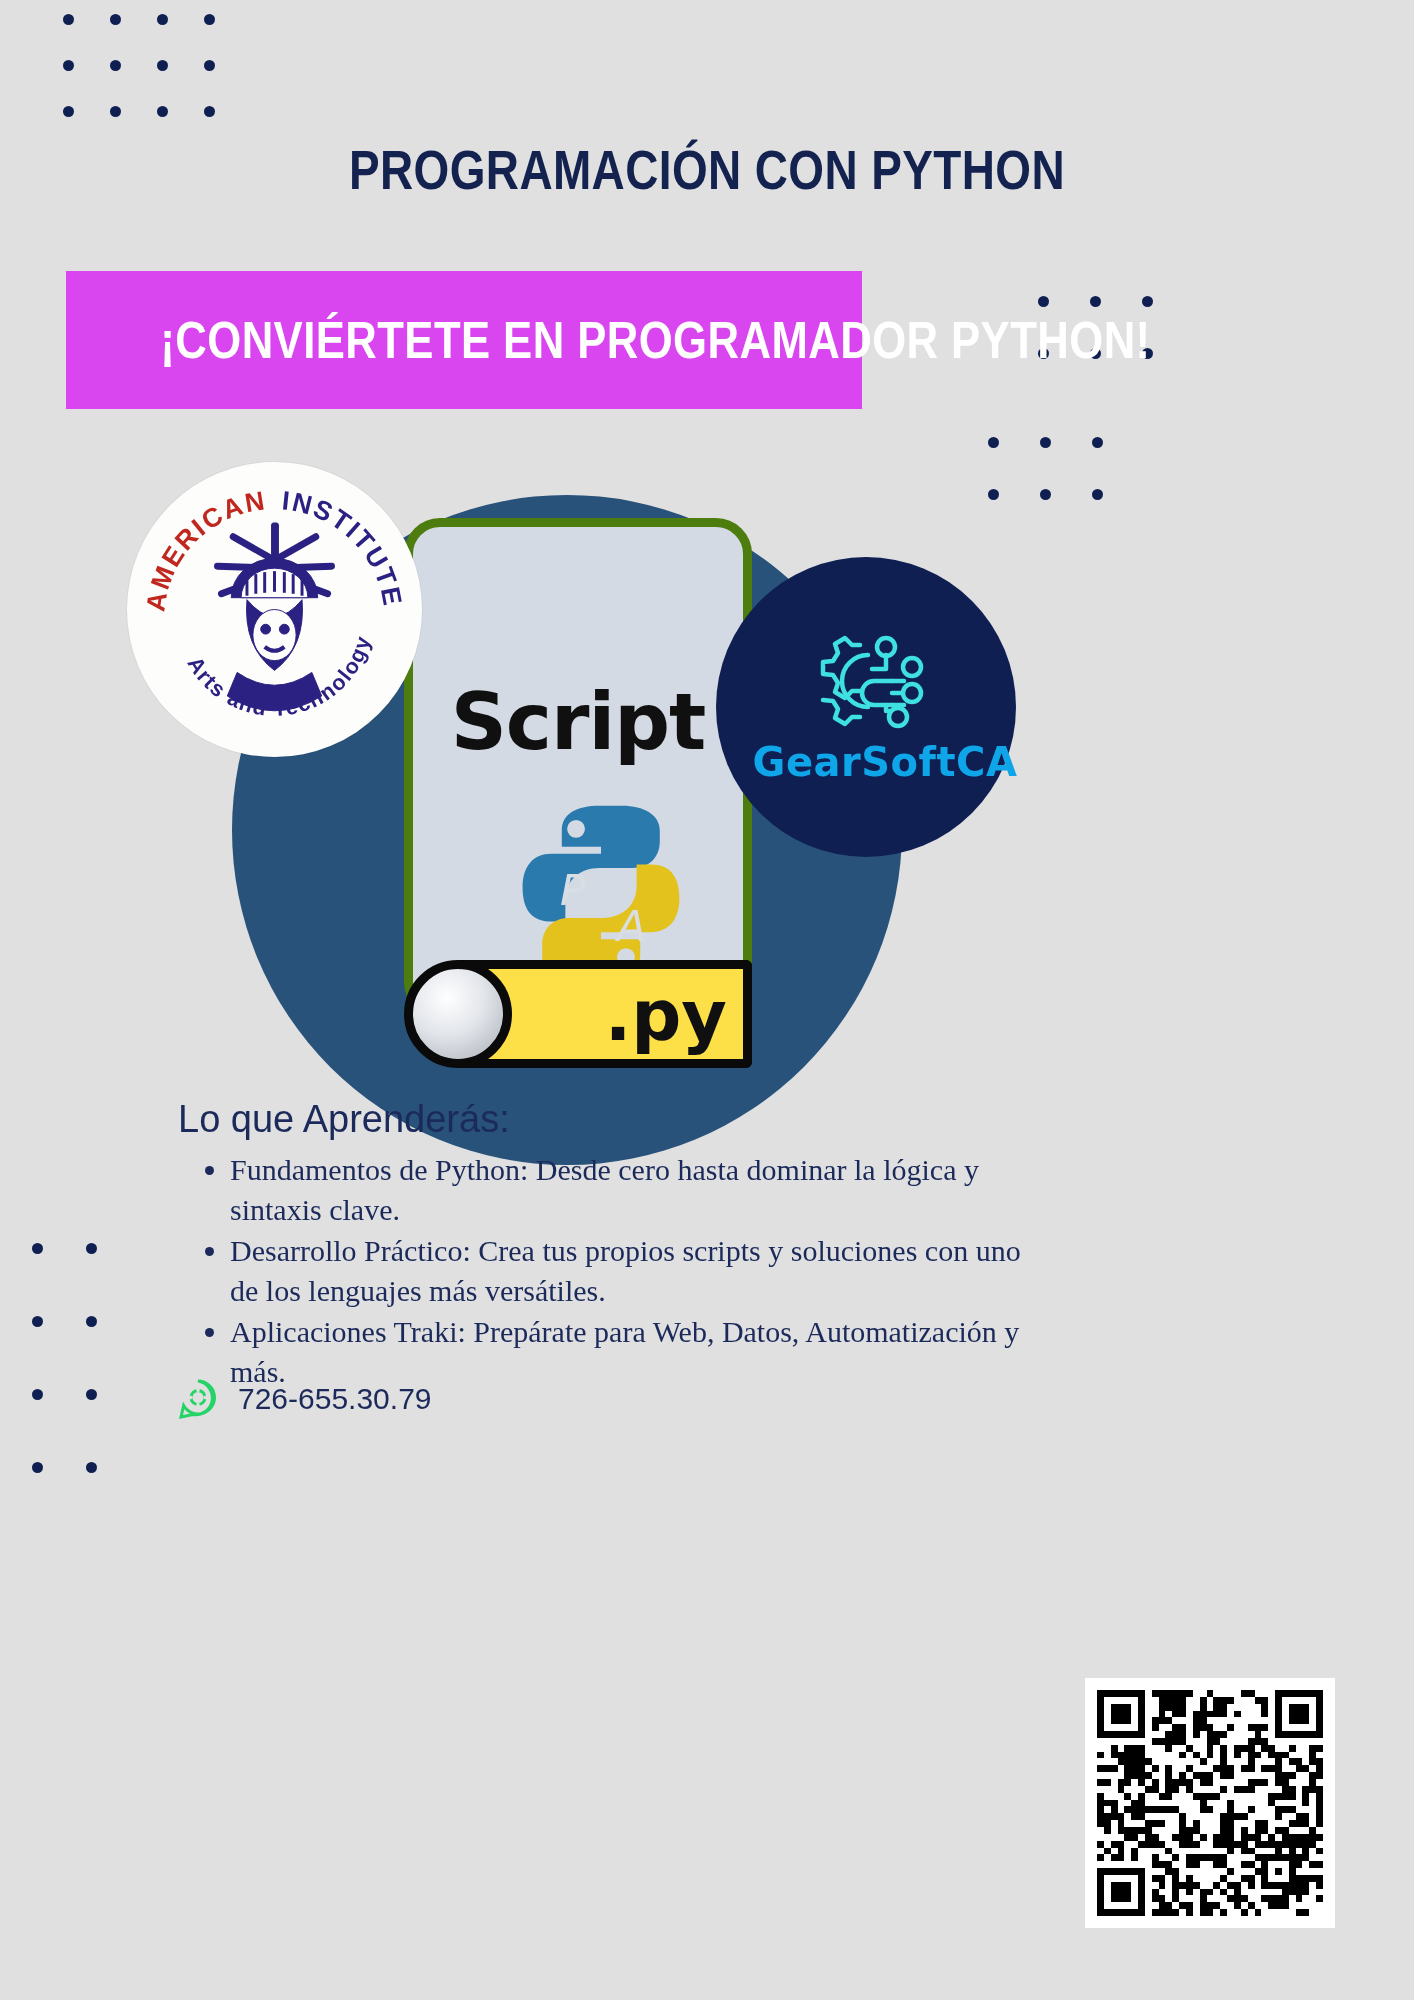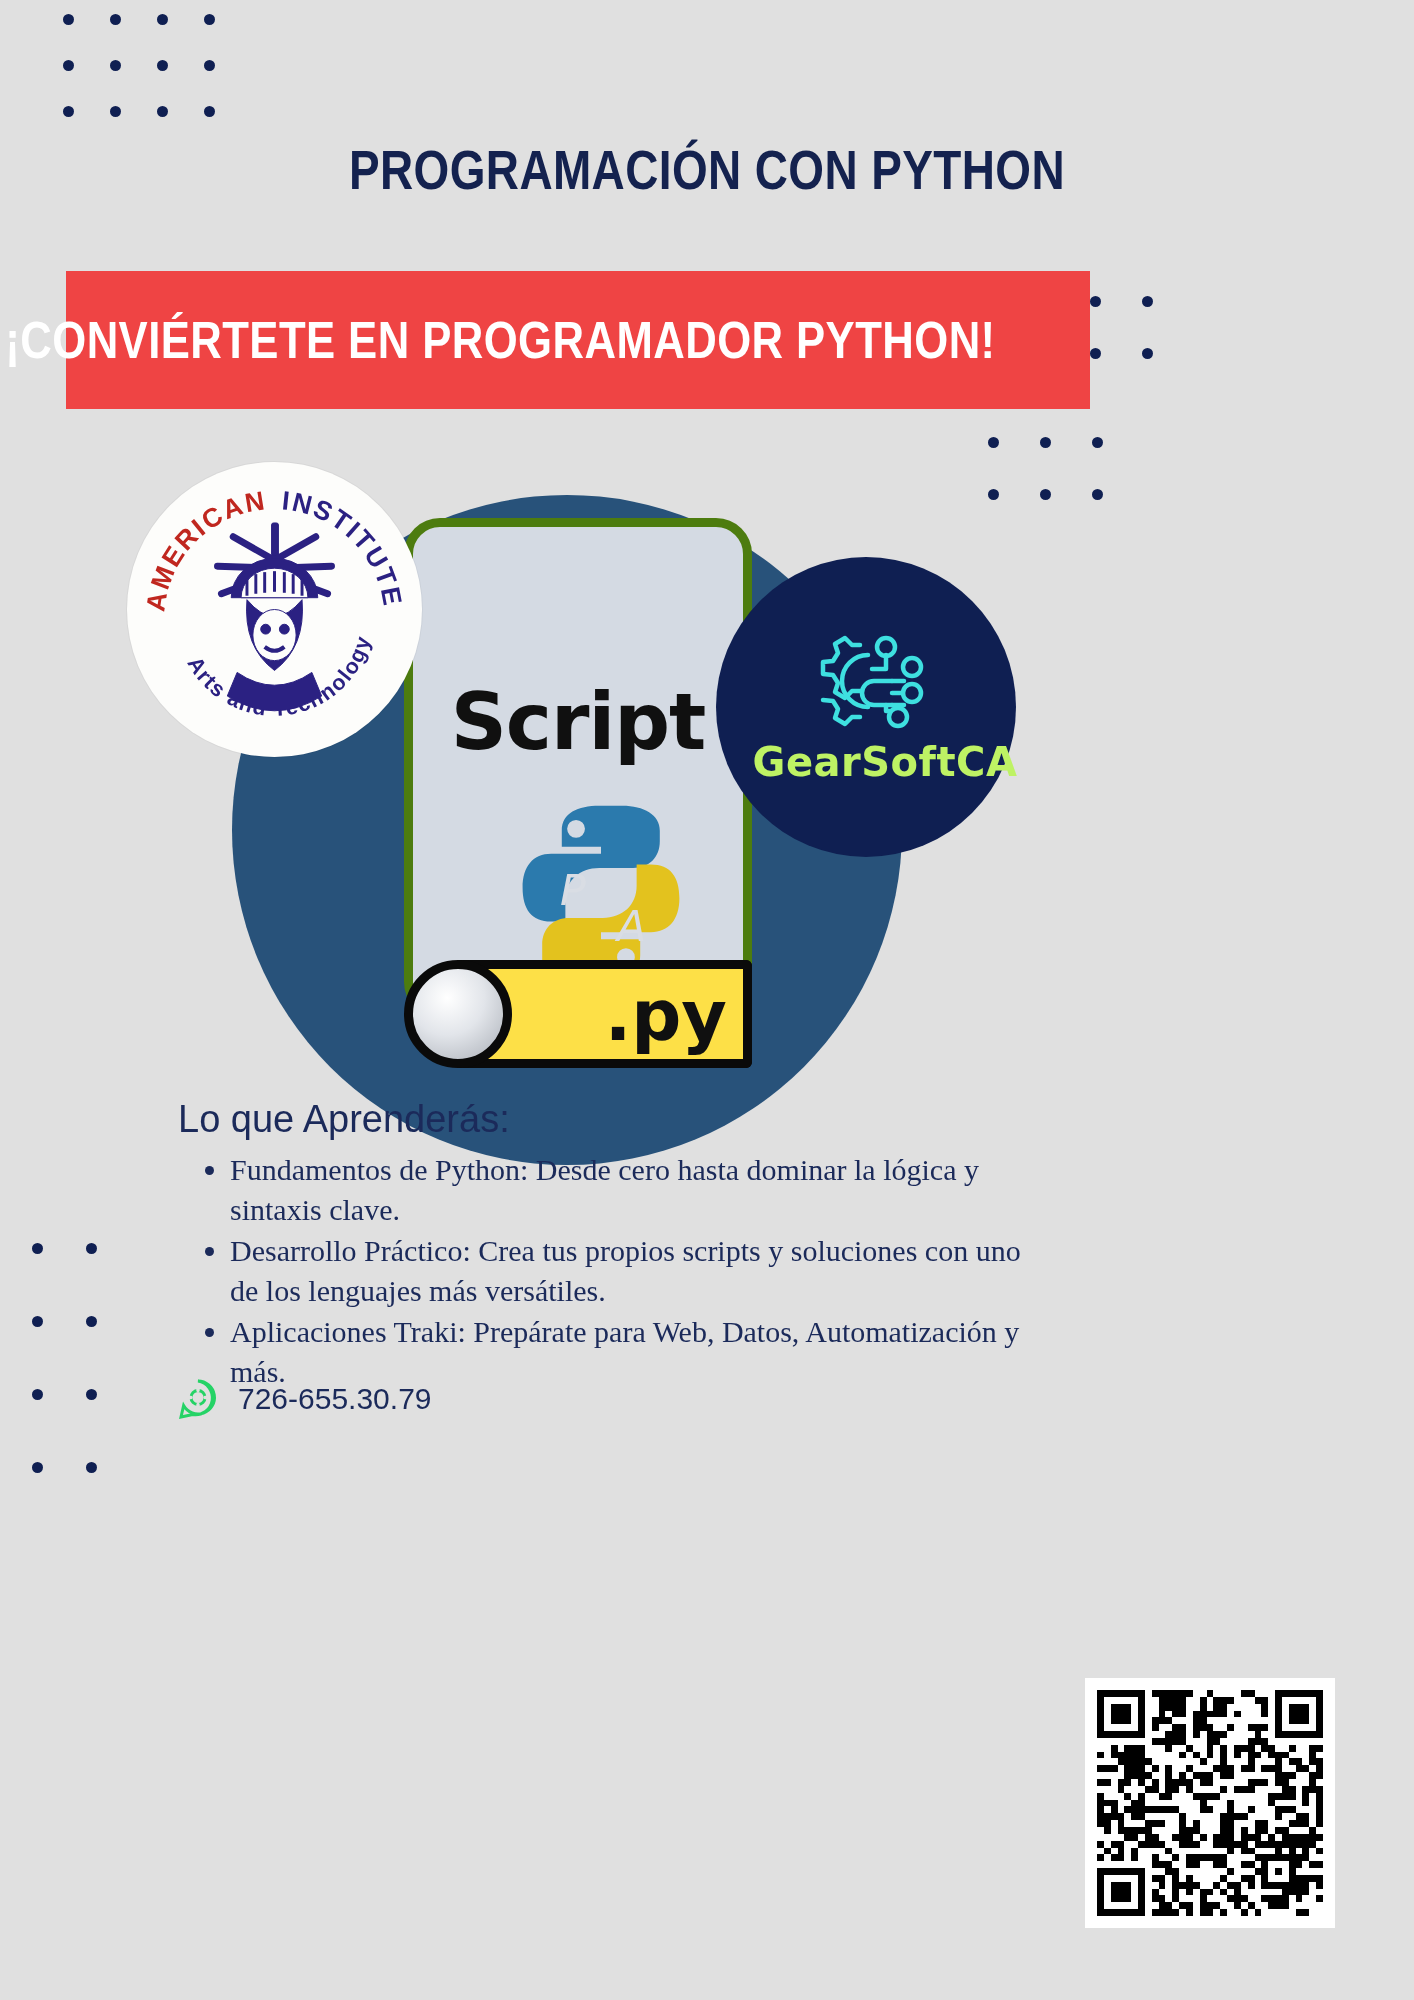--- a/index.html
+++ b/index.html
@@ -27,23 +27,23 @@
     font-family:"Liberation Sans Narrow","Liberation Sans",sans-serif;
     font-weight:bold;
     font-size:56px;
     letter-spacing:.5px;
     transform:scaleX(.82);
     line-height:1;
   }
 
   
   .banner{
-    position:absolute;left:66px;top:271px;width:1024px;height:138px;
-    background:#ef4444;
-    display:flex;align-items:center;justify-content:flex-end;
+    position:absolute;left:66px;top:271px;width:796px;height:138px;
+    background:#d946ef;
+    display:flex;align-items:center;justify-content:flex-start;
   }
   .banner-text{
     color:#ffffff;
     font-family:"Liberation Sans Narrow","Liberation Sans",sans-serif;
     font-weight:bold;font-size:52px;letter-spacing:.5px;
     transform:scaleX(.84);white-space:nowrap;
   }
 
   
   .hero{position:absolute;left:0;top:440px;width:1414px;height:700px;}
@@ -89,21 +89,21 @@
     border-radius:50%;background:#fdfdfb;
     box-shadow:0 0 0 1px rgba(0,0,0,.04);
   }
   
   .gs-circle{
     position:absolute;left:716px;top:117px;width:300px;height:300px;
     border-radius:50%;background:#0f1f52;
     display:flex;flex-direction:column;align-items:center;justify-content:center;
   }
   .gs-name{
-    color:#bef264;font-family:"DejaVu Sans",sans-serif;font-weight:bold;
+    color:#0ea5e9;font-family:"DejaVu Sans",sans-serif;font-weight:bold;
     font-size:40px;letter-spacing:.5px;margin-top:6px;margin-left:38px;
   }
 
   
   .lead{
     position:absolute;left:178px;top:1098px;
     font-family:"Liberation Sans Narrow","Liberation Sans",sans-serif;
     font-size:38px;color:#1b2a5a;
   }
   .bullets{

